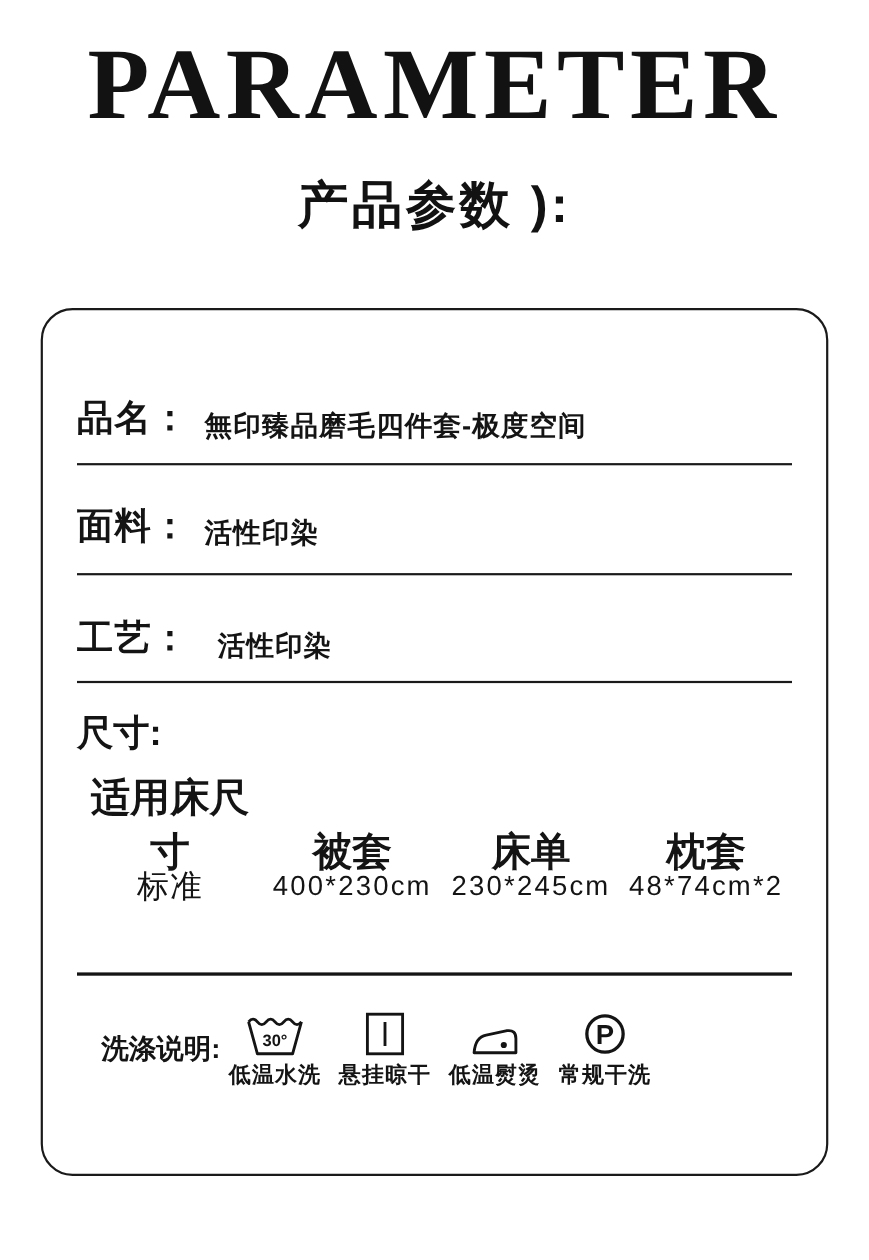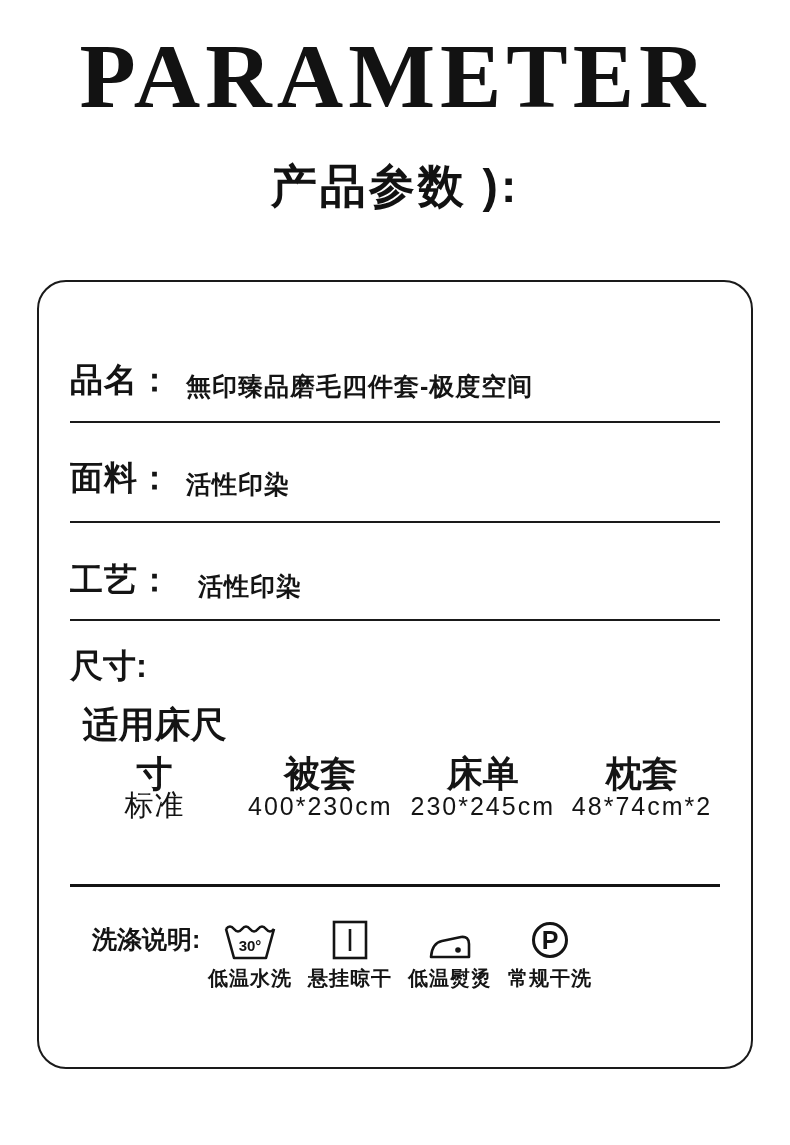--- a/index.html
+++ b/index.html
@@ -90,21 +90,21 @@
   .wash {
     margin-top: 33px;
     display: flex;
     align-items: flex-start;
   }
   .wash-label {
     box-sizing: border-box;
     width: 108px;
     margin-left: 22px;
     align-self: flex-end;
-    margin-bottom: 34px;
+    margin-bottom: 20px;
     font-size: 25px; font-weight: 700;
     white-space: nowrap;
   }
   .wcol {
     width: 100px;
     display: flex;
     flex-direction: column;
     align-items: center;
   }
   .wicon {

